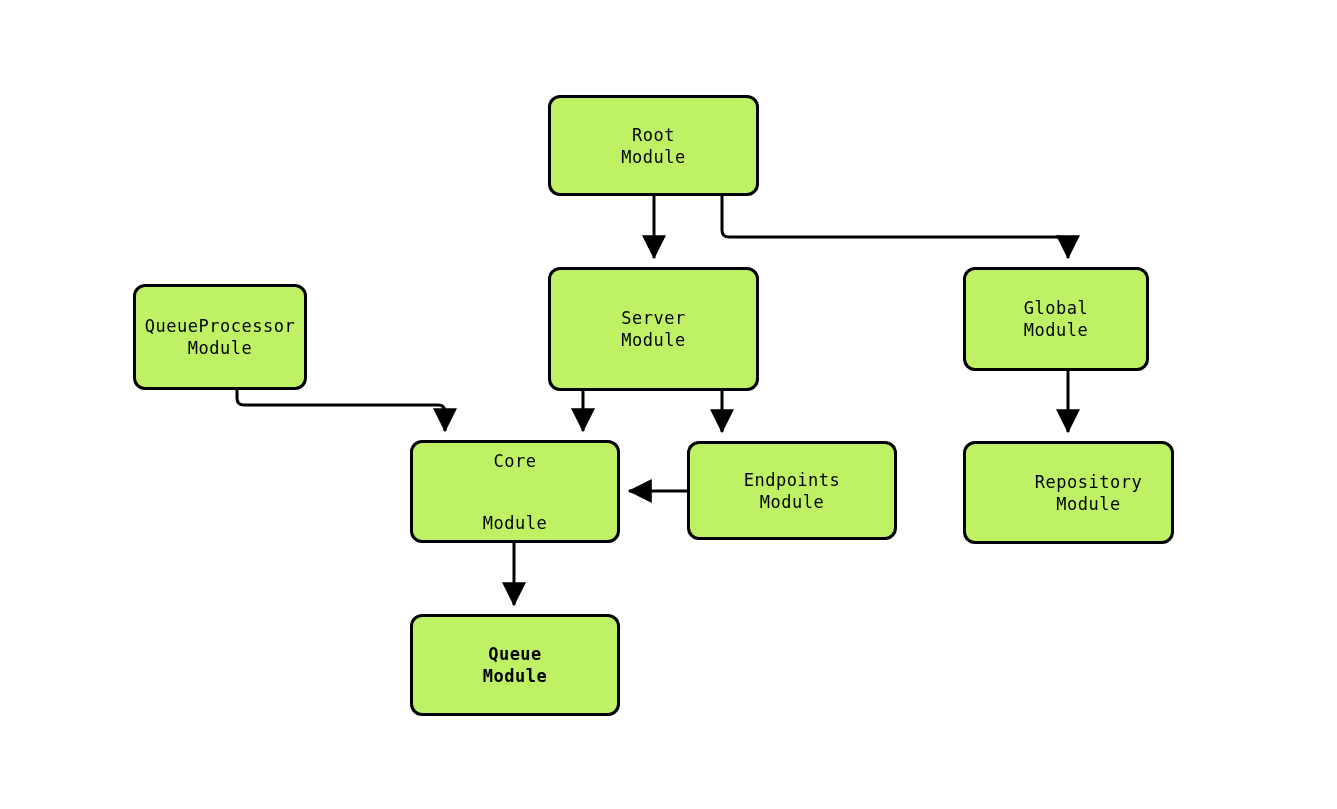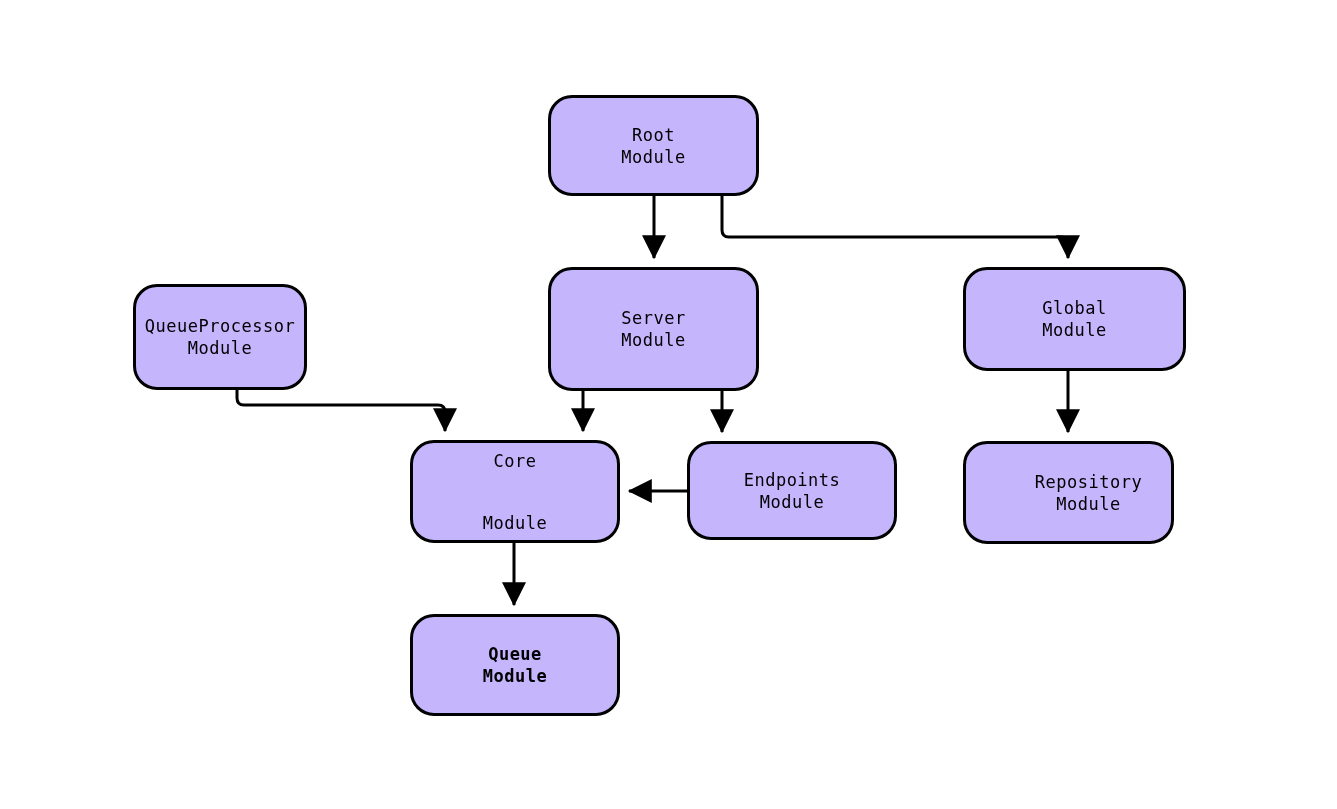--- a/index.html
+++ b/index.html
@@ -23,23 +23,23 @@
     position: absolute;
     left: 0;
     top: 0;
     width: 1337px;
     height: 809px;
     pointer-events: none;
   }
   .node {
     position: absolute;
     box-sizing: border-box;
-    background: #c4b5fd;
+    background: #bef264;
     border: 3px solid #000000;
-    border-radius: 24px;
+    border-radius: 12px;
     display: flex;
     flex-direction: column;
     align-items: center;
     justify-content: center;
     z-index: 2;
   }
   .node-label {
     font-family: "DejaVu Sans Mono", "Liberation Mono", monospace;
     font-size: 17px;
     line-height: 22px;
@@ -86,21 +86,21 @@
   <div class="node" style="left:133px; top:284px; width:174px; height:106px;">
     <div class="node-label">QueueProcessor</div>
     <div class="node-label">Module</div>
   </div>
 
   <div class="node" style="left:548px; top:267px; width:211px; height:124px;">
     <div class="node-label">Server</div>
     <div class="node-label">Module</div>
   </div>
 
-  <div class="node" style="left:963px; top:267px; width:223px; height:104px;">
+  <div class="node" style="left:963px; top:267px; width:186px; height:104px;">
     <div class="node-label">Global</div>
     <div class="node-label">Module</div>
   </div>
 
   <div class="node" style="left:410px; top:440px; width:210px; height:103px;gap:40px;">
     <div class="node-label">Core</div>
     <div class="node-label">Module</div>
   </div>
 
   <div class="node" style="left:687px; top:441px; width:210px; height:99px;">

